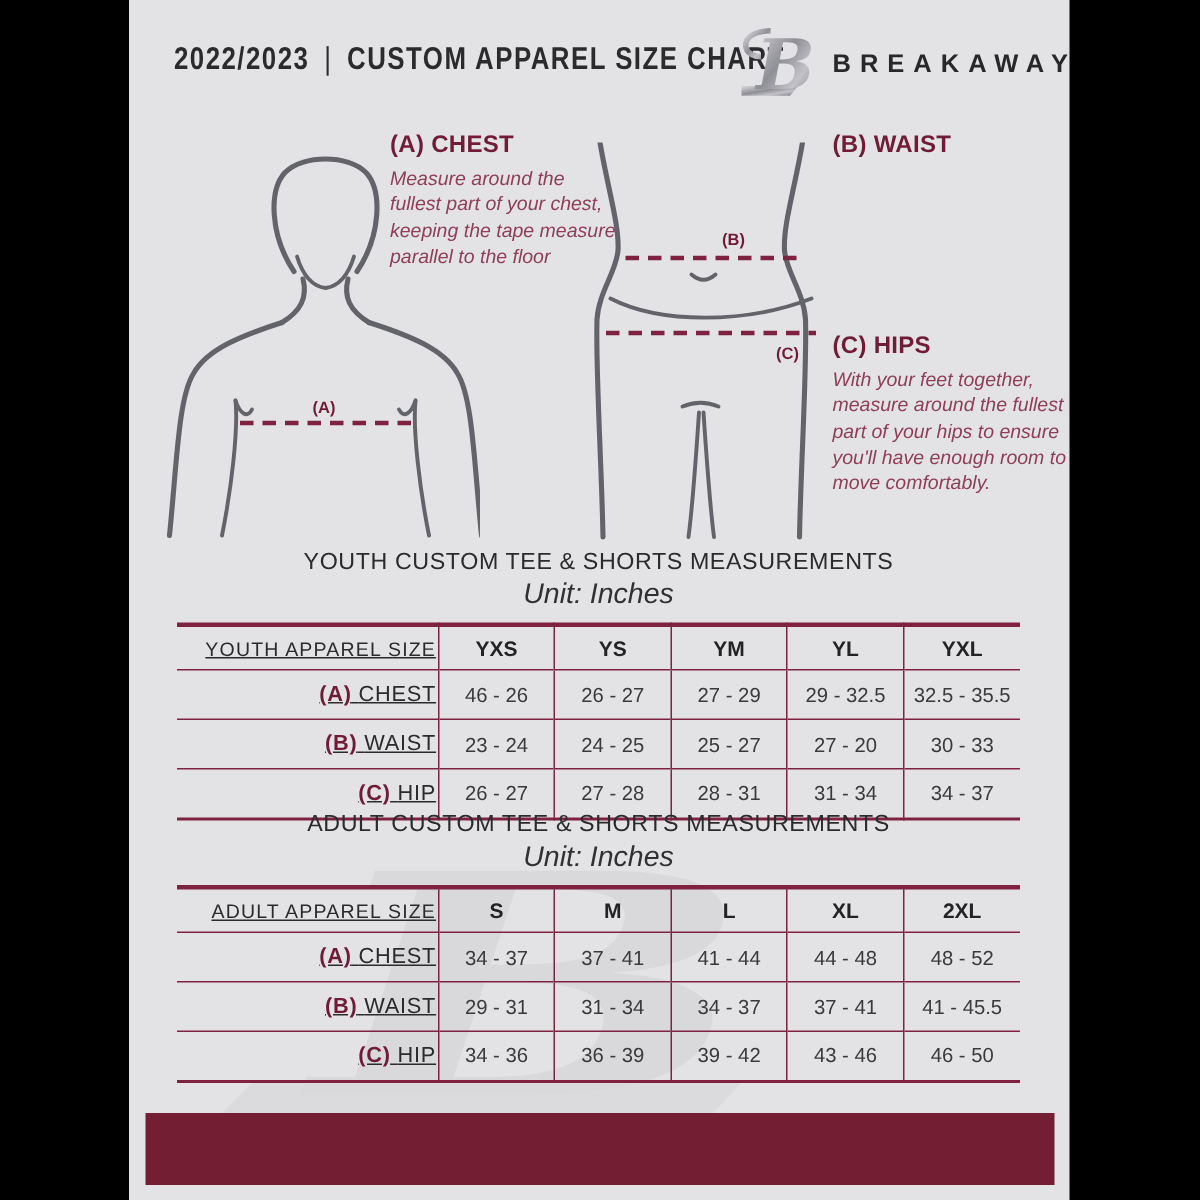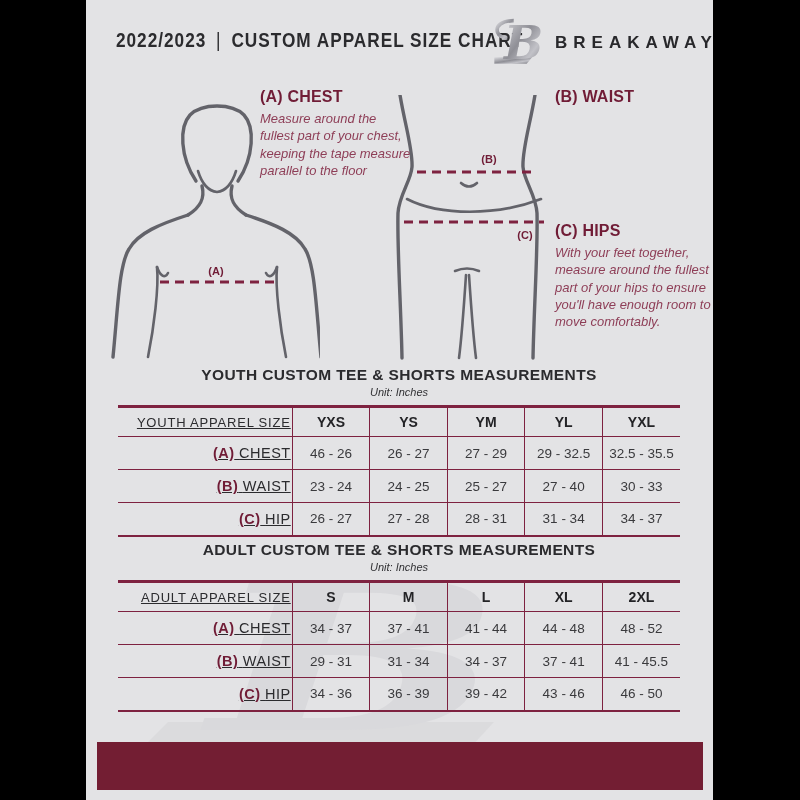--- a/index.html
+++ b/index.html
@@ -26,22 +26,22 @@
 
   .sec { position:absolute; z-index:2; }
   .sec-h { font-size:16px; font-weight:bold; color:var(--maroon-dark,#701c36); letter-spacing:.2px; }
   .sec-p { margin-top:4px; font-style:italic; font-size:13px; line-height:1.33;
            color:var(--maroon-text,#8e3e57); }
 
   
   .block { position:absolute; left:32px; width:562px; text-align:center; z-index:2; }
   #youth-block { top:366px; }
   #adult-block { top:541px; }
-  .tbl-title { font-weight:bold; font-size:15.5px; letter-spacing:.4px; color:var(--ink,#2b2b2e); }
-  .tbl-unit { font-style:italic; font-size:11px; color:#313134; margin-top:2px; }
+  .tbl-title { font-weight:normal; font-size:15.5px; letter-spacing:.4px; color:var(--ink,#2b2b2e); }
+  .tbl-unit { font-style:italic; font-size:19px; color:#313134; margin-top:2px; }
   table { width:100%; border-collapse:collapse; margin-top:7px;
           border-top:3px solid var(--maroon-line,#7e2240);
           border-bottom:2px solid var(--maroon-line,#7e2240); }
   thead tr { height:30px; border-bottom:1.5px solid var(--maroon-line,#7e2240); }
   tbody tr { height:33px; border-bottom:1.5px solid var(--maroon-line,#7e2240); }
   tbody tr:last-child { border-bottom:none; }
   th:not(.lbl), td:not(.lbl) { border-left:1.5px solid var(--maroon-line,#7e2240); width:13.8%; }
   .lbl { text-align:right; padding-left:13px; width:31%;text-decoration:underline; }
   th.lbl { font-weight:normal; font-size:13px; letter-spacing:.8px; color:var(--ink,#2b2b2e); }
   th { font-size:14px; color:#232326; }
@@ -152,21 +152,21 @@
             <td>26 - 27</td>
             <td>27 - 29</td>
             <td>29 - 32.5</td>
             <td>32.5 - 35.5</td>
           </tr>
           <tr>
             <td class="lbl"><span class="pfx">(B)</span> <span>WAIST</span></td>
             <td>23 - 24</td>
             <td>24 - 25</td>
             <td>25 - 27</td>
-            <td>27 - 40</td>
+            <td>27 - 20</td>
             <td>30 - 33</td>
           </tr>
           <tr>
             <td class="lbl"><span class="pfx">(C)</span> <span>HIP</span></td>
             <td>26 - 27</td>
             <td>27 - 28</td>
             <td>28 - 31</td>
             <td>31 - 34</td>
             <td>34 - 37</td>
           </tr>

